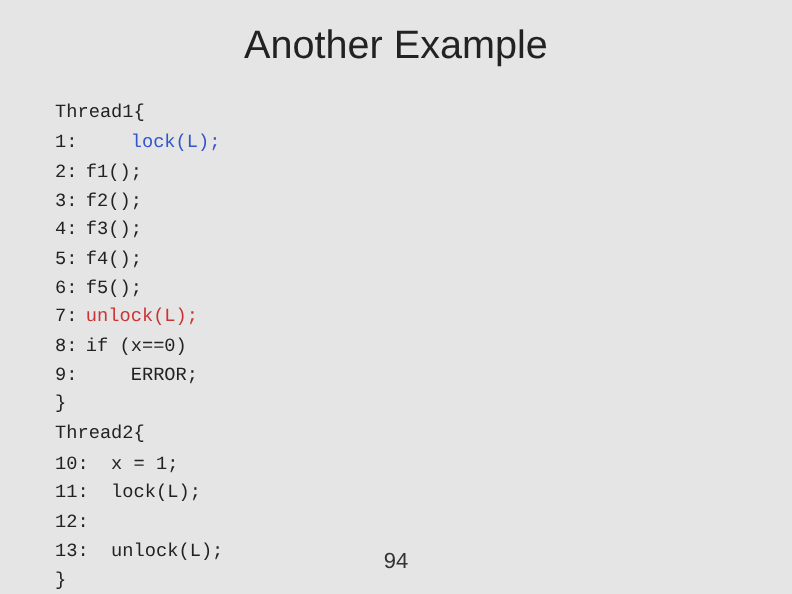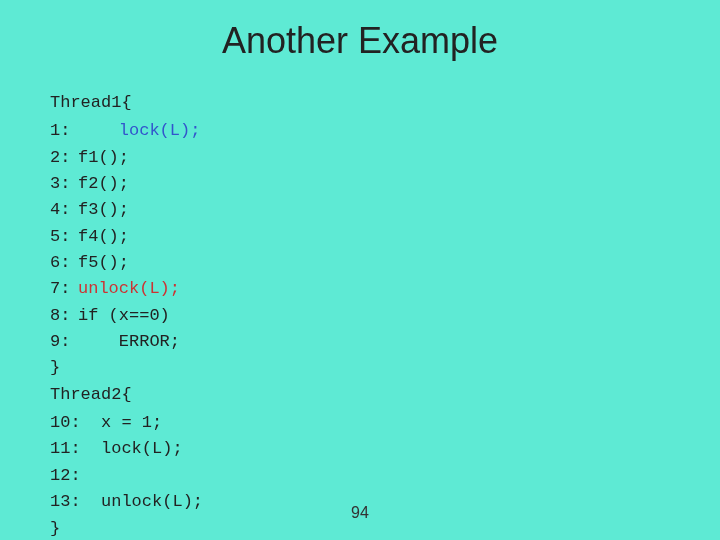--- a/index.html
+++ b/index.html
@@ -13,21 +13,21 @@
       height: 540px;
       background: #ffffff;
       font-family: Arial, sans-serif;
       overflow: hidden;
       position: relative;
     }
 
     .page {
       width: 720px;
       height: 540px;
-      background: #5eead4;
+      background: #e5e5e5;
       position: relative;
       padding: 20px 40px;
     }
 
     .title {
       text-align: center;
       font-size: 36px;
       font-weight: normal;
       color: #222;
       margin-bottom: 28px;
@@ -94,21 +94,21 @@
       font-family: Arial, sans-serif;
       margin-top: 18px;
       min-width: 250px;
     }
 
     .page-number {
       position: absolute;
       bottom: 18px;
       left: 50%;
       transform: translateX(-50%);
-      font-size: 16px;
+      font-size: 20px;
       color: #333;
       font-family: Arial, sans-serif;
     }
   </style>
 </head>
 <body>
 
 <div class="page">
   <h1 class="title">Another Example</h1>
 

